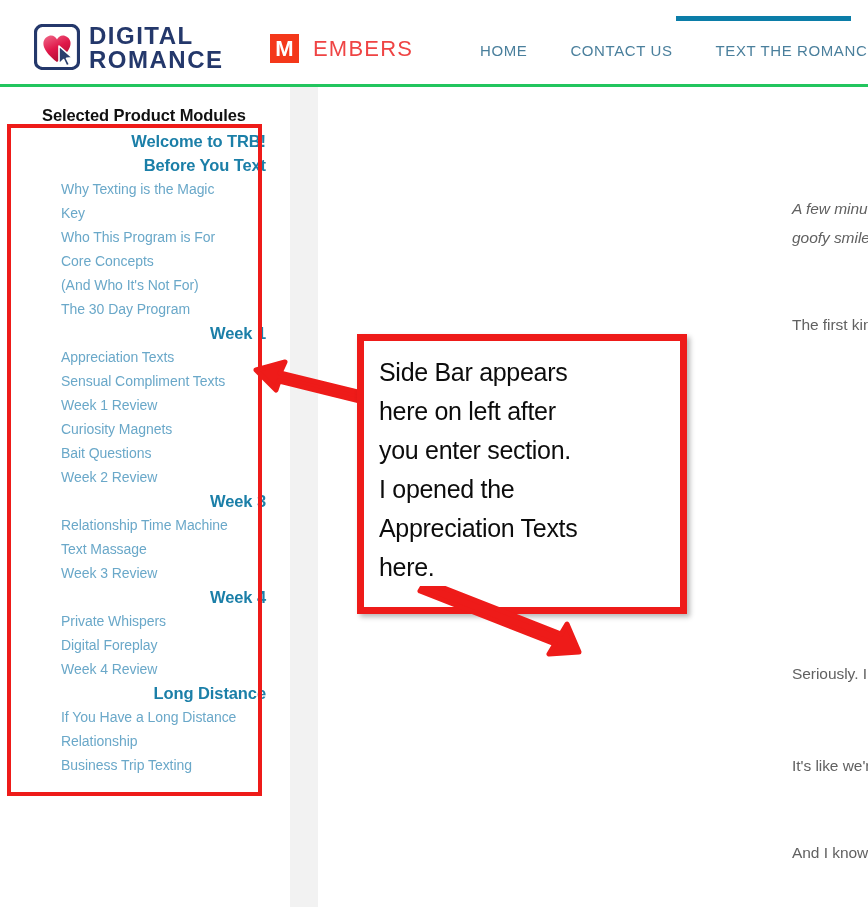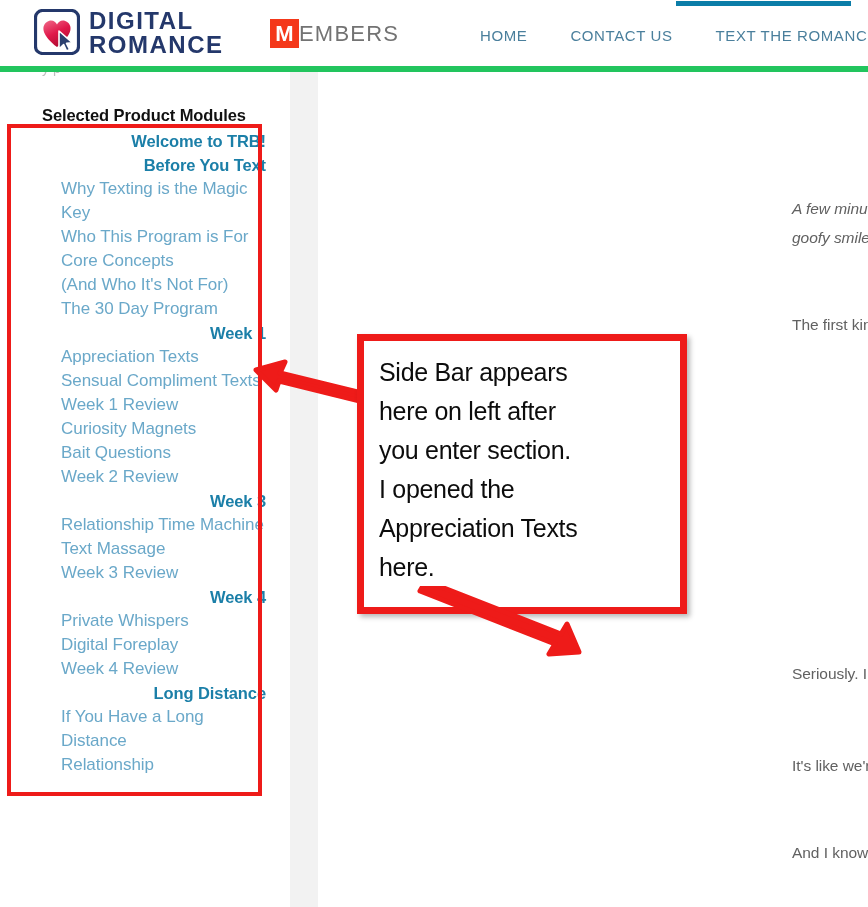--- a/index.html
+++ b/index.html
@@ -9,25 +9,25 @@
     height: 907px;
     overflow: hidden;
     background: #ffffff;
     font-family: "Liberation Sans", sans-serif;
     position: relative;
   }
 
   
   #header {
     position: absolute;
-    top: 1px; left: 0;
+    top: 16px; left: 0;
     width: 868px;
     height: 71px;
     background: #ffffff;
-    border-bottom: 6px solid #22c55e;
+    border-bottom: 3px solid #22c55e;
     z-index: 5;
   }
 
   #active-indicator {
     position: absolute;
     top: 0;
     left: 676px;
     width: 175px;
     height: 5px;
     background: #0b7da8;
@@ -64,24 +64,24 @@
     color: #ffffff;
     font-size: 22px;
     font-weight: bold;
     display: flex;
     align-items: center;
     justify-content: center;
     letter-spacing: 0;
     font-family: "Liberation Sans", sans-serif;
   }
   #members-rest {
-    color: #737373;
+    color: #ef4444;
     font-size: 22px;
     letter-spacing: 1.2px;
-    margin-left: 0;
+    margin-left: 14px;
     font-family: "Liberation Sans", sans-serif;
   }
 
   #nav-links {
     position: absolute;
     left: 480px;
     top: 26px;
     display: flex;
     align-items: center;
     gap: 0;
@@ -159,21 +159,21 @@
     font-weight: bold;
     font-size: 16.5px;
     line-height: 24px;
     cursor: pointer;
     white-space: nowrap;
     letter-spacing: -0.1px;
     text-align: right;
   }
   .mod-sub {
     color: #6aa8c9;
-    font-size: 17px;
+    font-size: 14px;
     line-height: 24px;
     padding-left: 19px;
     cursor: pointer;
     letter-spacing: -0.05px;
   }
 
   
   #sidebar-highlight {
     position: absolute;
     left: 7px;
@@ -322,20 +322,21 @@
         <div class="mod-sub">Relationship Time Machine</div>
         <div class="mod-sub">Text Massage</div>
         <div class="mod-sub">Week 3 Review</div>
         <div class="mod-head">Week 4</div>
         <div class="mod-sub">Private Whispers</div>
         <div class="mod-sub">Digital Foreplay</div>
         <div class="mod-sub">Week 4 Review</div>
         <div class="mod-head">Long Distance</div>
         <div class="mod-sub">If You Have a Long Distance</div>
         <div class="mod-sub">Relationship</div>
+        <div class="mod-sub">Business Trip Texting</div>
       </div>
   </div>
 
   <div id="sidebar-highlight" style="border-color: rgb(238, 27, 25);"></div>
 
   <div id="content">
     <div id="content-inner">
         <div class="para italic" style="top: 123px; left: 0px;">A few minutes later Sara heard the screen door swing</div>
         <div class="para italic" style="top: 152px; left: 0px;">goofy smile on his face.</div>
         <div class="para" style="top: 239px; left: 0px;">The first kind of text I want you to master is deceptively</div>

